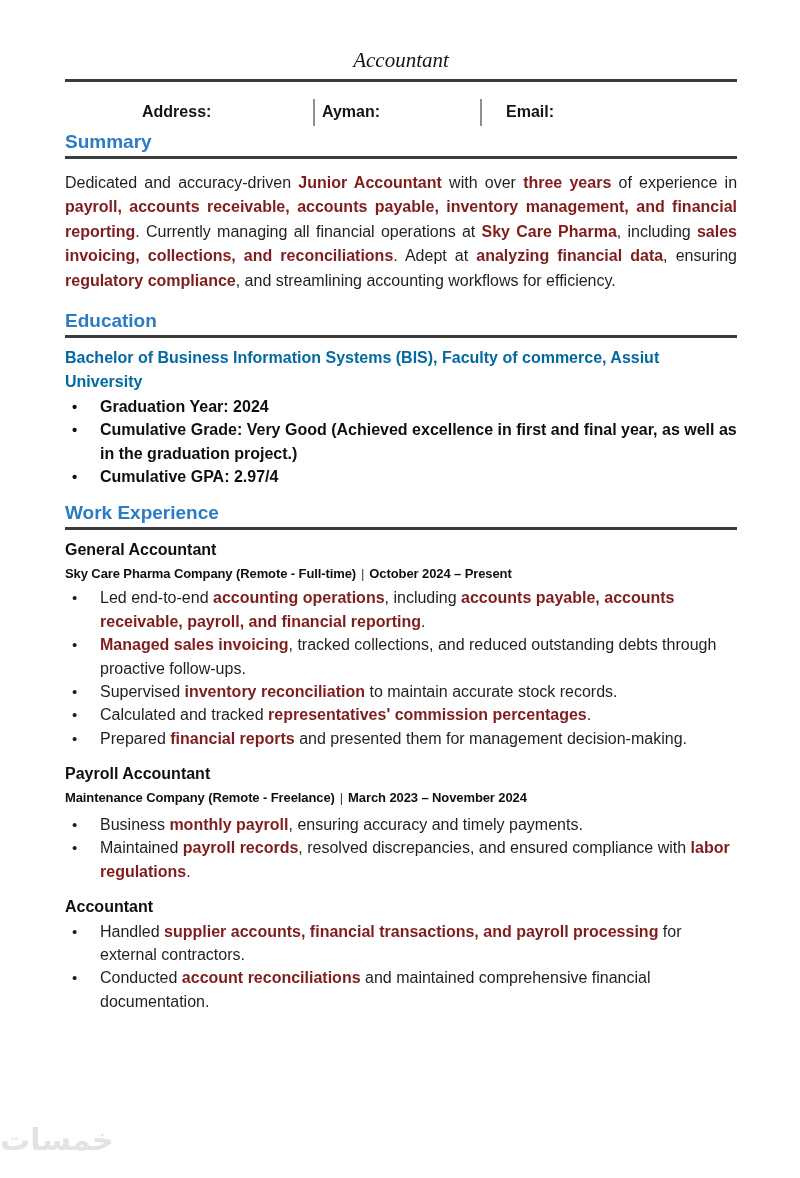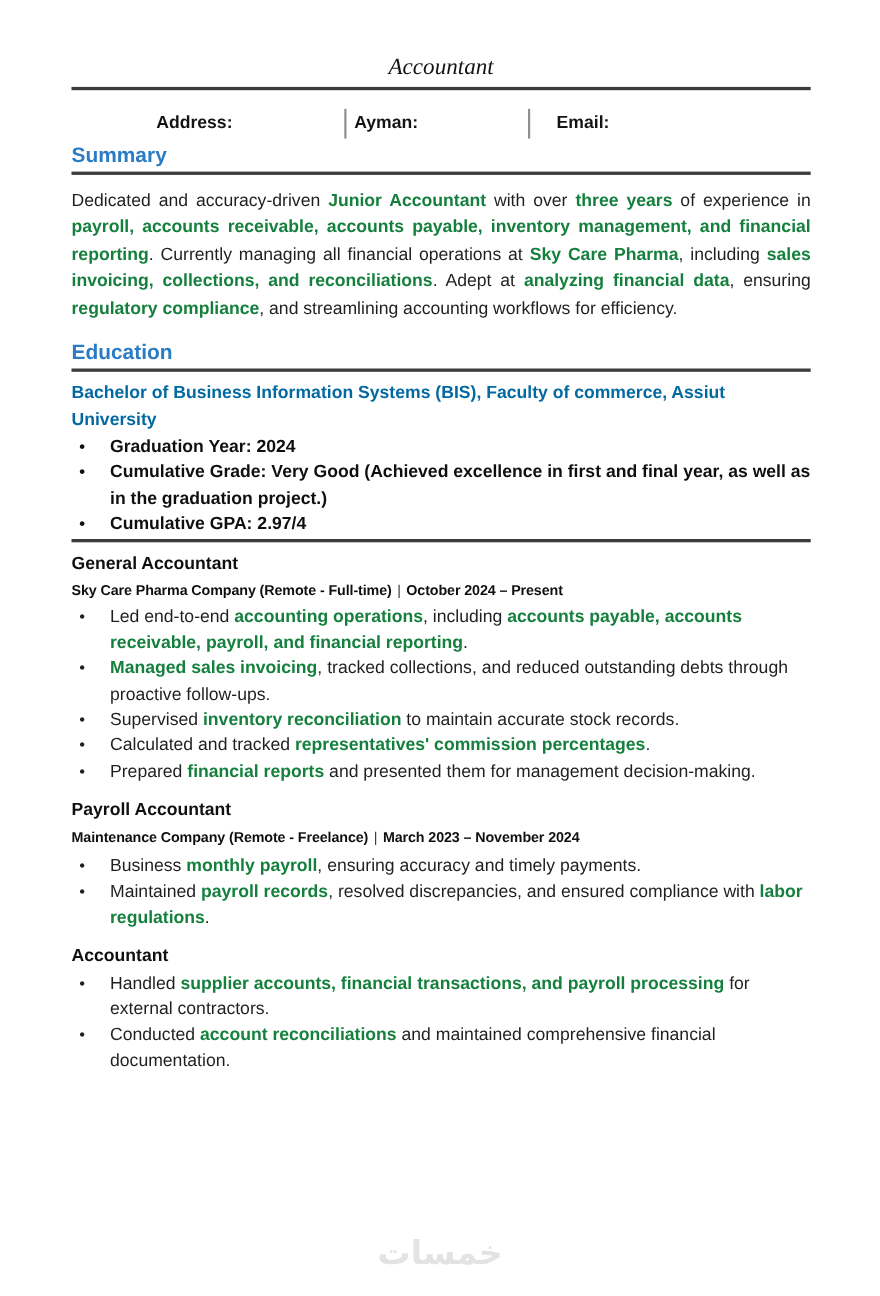--- a/index.html
+++ b/index.html
@@ -65,21 +65,21 @@
   .sh-summary { margin-top:3px; }
   .sh-edu     { margin-top:15px; }
   .sh-we      { margin-top:12px; }
 
   .summary-para {
     margin:12px 0 0 0;
     text-align:justify;
     font-size:16px;
     line-height:24.4px;
   }
-  b { font-weight:700; color:#15803d; }
+  b { font-weight:700; color:#7f1d1d; }
 
   .degree {
     margin-top:8px;
     font-weight:700;
     font-size:16px;
     line-height:24.4px;
     color:#0369a1;
   }
 
   .bullet-row {
@@ -103,21 +103,20 @@
     font-weight:700; font-size:13px; line-height:23.4px; color:#0f0f0f;
     white-space:nowrap; letter-spacing:-0.1px;
   }
   .company .psep { font-weight:400; color:#3a3a3a; padding:0 5px; }
   .job .bullets  { margin-top:1px; }
   .job2 .bullets { margin-top:4px; }
 
   .watermark {
     position:absolute;
     left:0; right:0; top:1122px;
-    text-align:center;
     font-family:"DejaVu Sans", sans-serif;
     font-size:30px;
     font-weight:700;
     color:var(--watermark-gray, #e3e3e3);
   }
 </style>
 </head>
 <body>
 
 <div class="page">
@@ -148,20 +147,21 @@
     <div class="bullet-row">
       <span class="dot">•</span>
       <span class="btext">Cumulative Grade: Very Good (Achieved excellence in first and final year, as well as in the graduation project.)</span>
     </div>
     <div class="bullet-row">
       <span class="dot">•</span>
       <span class="btext">Cumulative GPA: 2.97/4</span>
     </div>
   </div>
 
+  <h2 class="sh sh-we">Work Experience</h2>
   <div class="rule srule"></div>
 
   <div class="job job1">
     <div class="job-title">General Accountant</div>
     <div class="company">
       <span>Sky Care Pharma Company (Remote - Full-time)</span><span class="psep">|</span><span>October 2024 – Present</span>
     </div>
     <div class="bullets">
       <div class="bullet-row">
         <span class="dot">•</span>

